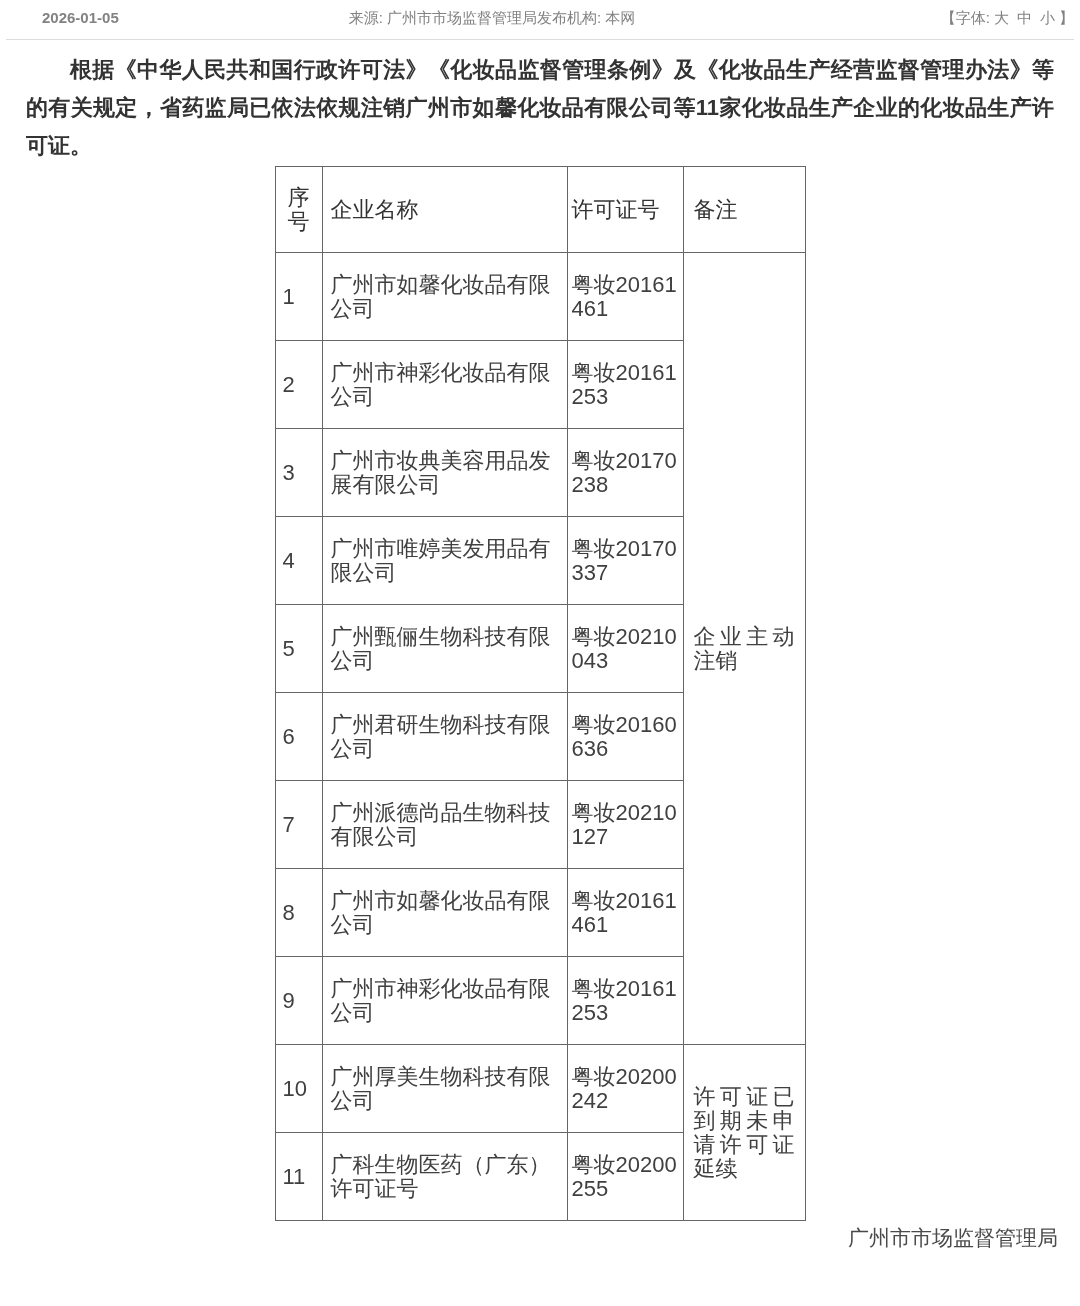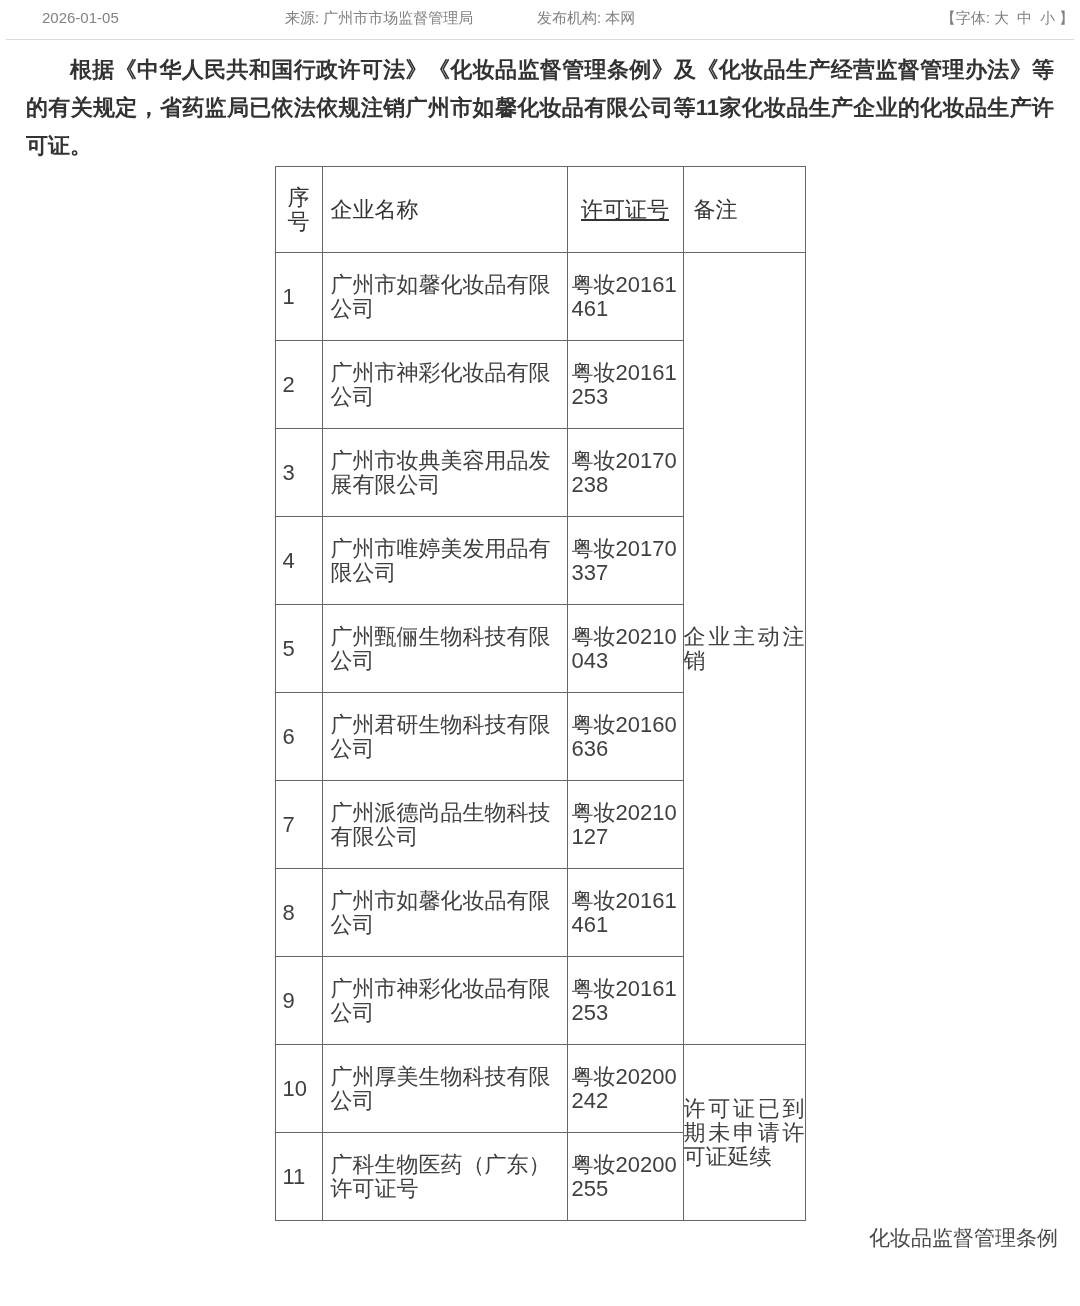--- a/index.html
+++ b/index.html
@@ -24,22 +24,22 @@
   .meta {
     display: flex;
     align-items: baseline;
     margin: 0 6px;
     padding: 9px 0 11px 36px;
     border-bottom: 1px solid #dcdcdc;
     font-size: 15px;
     color: #828282;
     white-space: nowrap;
   }
-  .meta-date { width: 243px; }
-  .meta-source { width: 252px; }
+  .meta-date { width: 243px; font-weight: bold; }
+  .meta-source { width: 252px; text-align: right; }
   .meta-publisher { flex: 1; }
   .meta-font { text-align: right; }
   .meta-font .fs-opt { margin: 0 4px; cursor: pointer; }
 
   .body-paragraph {
     margin: 11px 26px 0 26px;
     font-size: 22px;
     line-height: 38px;
     text-align: justify;
     text-indent: 2em;
@@ -59,26 +59,26 @@
   table.notice th, table.notice td {
     border: 1px solid #666666;
     vertical-align: middle;
     font-weight: normal;
     overflow: hidden;
   }
   table.notice thead tr { height: 86px; }
   table.notice tbody tr { height: 88px; }
   th.h-no      { text-align: center; padding: 0 4px; font-weight: bold; color: #333; }
   th.h-company { text-align: left;   padding: 0 8px; font-weight: bold; color: #333; }
-  th.h-license { text-align: center;   padding: 0 4px; font-weight: bold; color: #333; text-decoration: underline; }
+  th.h-license { text-align: left;   padding: 0 4px; font-weight: bold; color: #333; }
   th.h-remark  { text-align: left;   padding: 0 10px; font-weight: bold; color: #333; }
   td.c-no      { text-align: left; padding: 0 4px 0 7px; }
   td.c-company { text-align: left; padding: 0 8px; }
   td.c-license { text-align: left; padding: 0 4px; word-break: break-all; }
-  td.c-remark  { text-align: justify; padding: 0 0; }
+  td.c-remark  { text-align: justify; padding: 0 10px; }
 
   .signature {
     margin: 4px 22px 0 0;
     font-size: 21px;
     line-height: 26px;
     color: #4a4a4a;
     text-align: right;
   }
 </style>
 </head>
@@ -165,15 +165,15 @@
         <td class="c-remark" rowspan="2">许可证已到期未申请许可证延续</td>
       </tr>
       <tr>
         <td class="c-no">11</td>
         <td class="c-company">广科生物医药（广东）许可证号</td>
         <td class="c-license">粤妆20200255</td>
       </tr>
     </tbody>
   </table>
 
-  <div class="signature">化妆品监督管理条例</div>
+  <div class="signature">广州市市场监督管理局</div>
 
 </div>
 
 </body></html>

